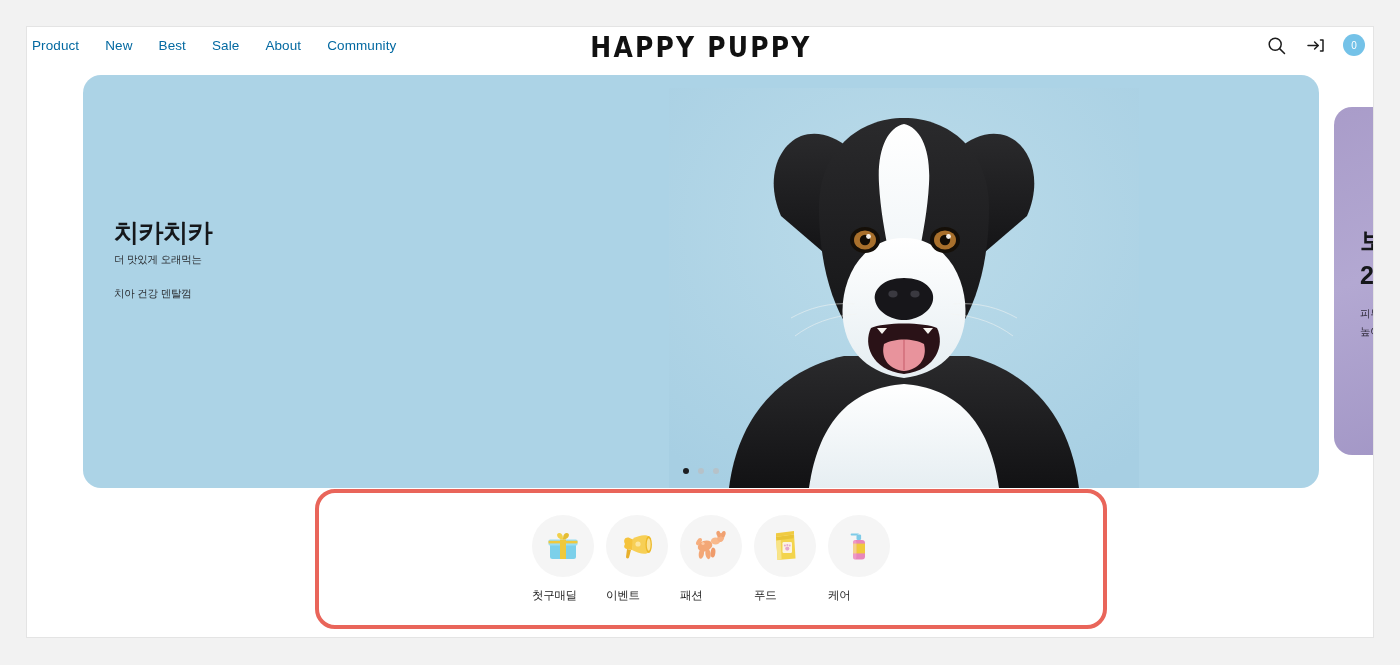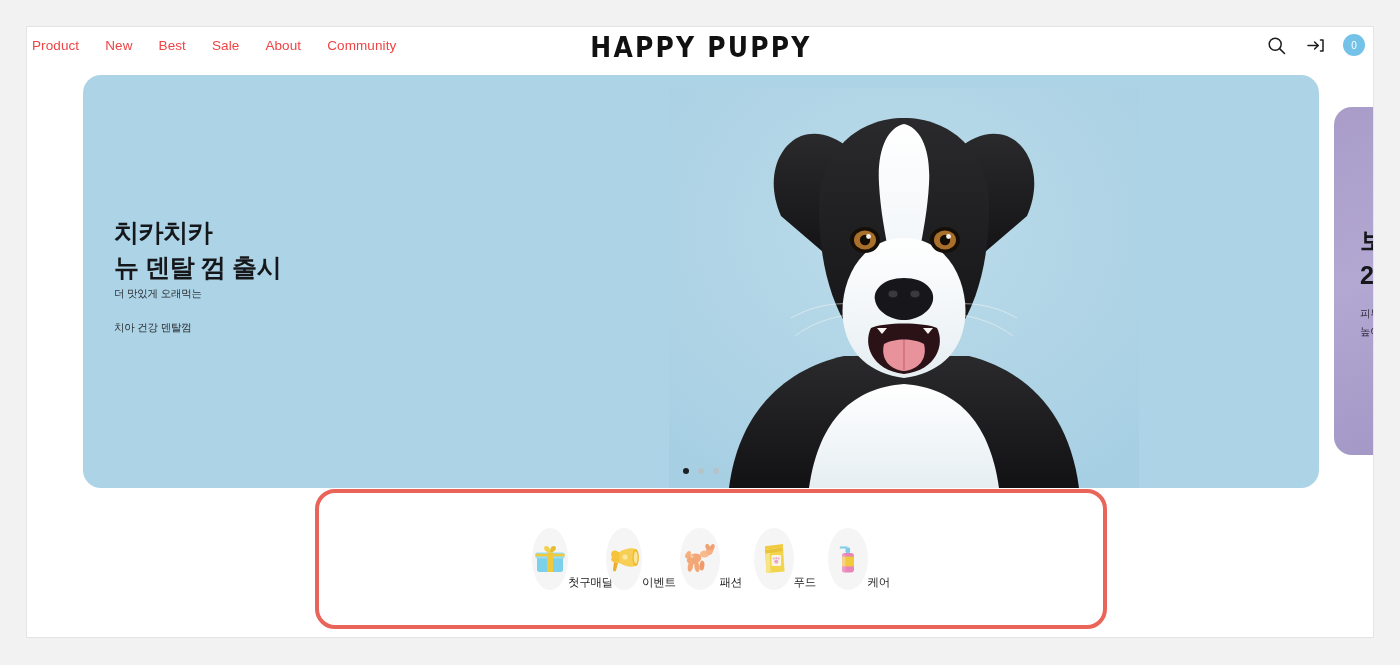--- a/index.html
+++ b/index.html
@@ -29,21 +29,21 @@
   }
   .nav {
     position: absolute;
     left: 5px; top: 11px;
     display: flex;
     gap: 26px;
     align-items: center;
   }
   .nav-item {
     font-size: 13.5px;
-    color: #ef4444;
+    color: #0369a1;
     letter-spacing: 0.1px;
     cursor: pointer;
     white-space: nowrap;
   }
   .logo {
     position: absolute;
     left: 0; top: 6px;
     width: 1348px;
     text-align: center;
     font-family: "DejaVu Sans", sans-serif;
@@ -179,22 +179,22 @@
     left: 0; top: 0;
     width: 784px; height: 132px;
     display: flex;
     align-items: center;
     justify-content: center;
     gap: 12px;
   }
   .category-item {
     width: 62px;
     display: flex;
-    flex-direction: row;
-    align-items: flex-end;
+    flex-direction: column;
+    align-items: flex-start;
     cursor: pointer;
   }
   .category-circle {
     width: 62px; height: 62px;
     border-radius: 50%;
     background: #f5f5f5;
     display: flex;
     align-items: center;
     justify-content: center;
   }
@@ -242,21 +242,20 @@
       <span class="cart-badge">0</span>
     </div>
   </div>
 
   <div class="hero-wrap">
 
     <div class="hero-slide">
 
       <div class="hero-copy">
         <div class="hero-title">치카치카</div>
-        <div class="hero-title">뉴 덴탈 껌 출시</div>
         <div class="hero-sub">더 맛있게 오래먹는</div>
         <div class="hero-sub" style="margin-top:16px">치아 건강 덴탈껌</div>
       </div>
 
       <div class="hero-photo">
         <svg viewBox="0 0 470 400" xmlns="http://www.w3.org/2000/svg">
           <defs>
             <radialGradient id="bgGrad" cx="50%" cy="35%" r="75%">
               <stop offset="0%" stop-color="#bcdcea"></stop>
               <stop offset="100%" stop-color="#a7cfe3"></stop>

